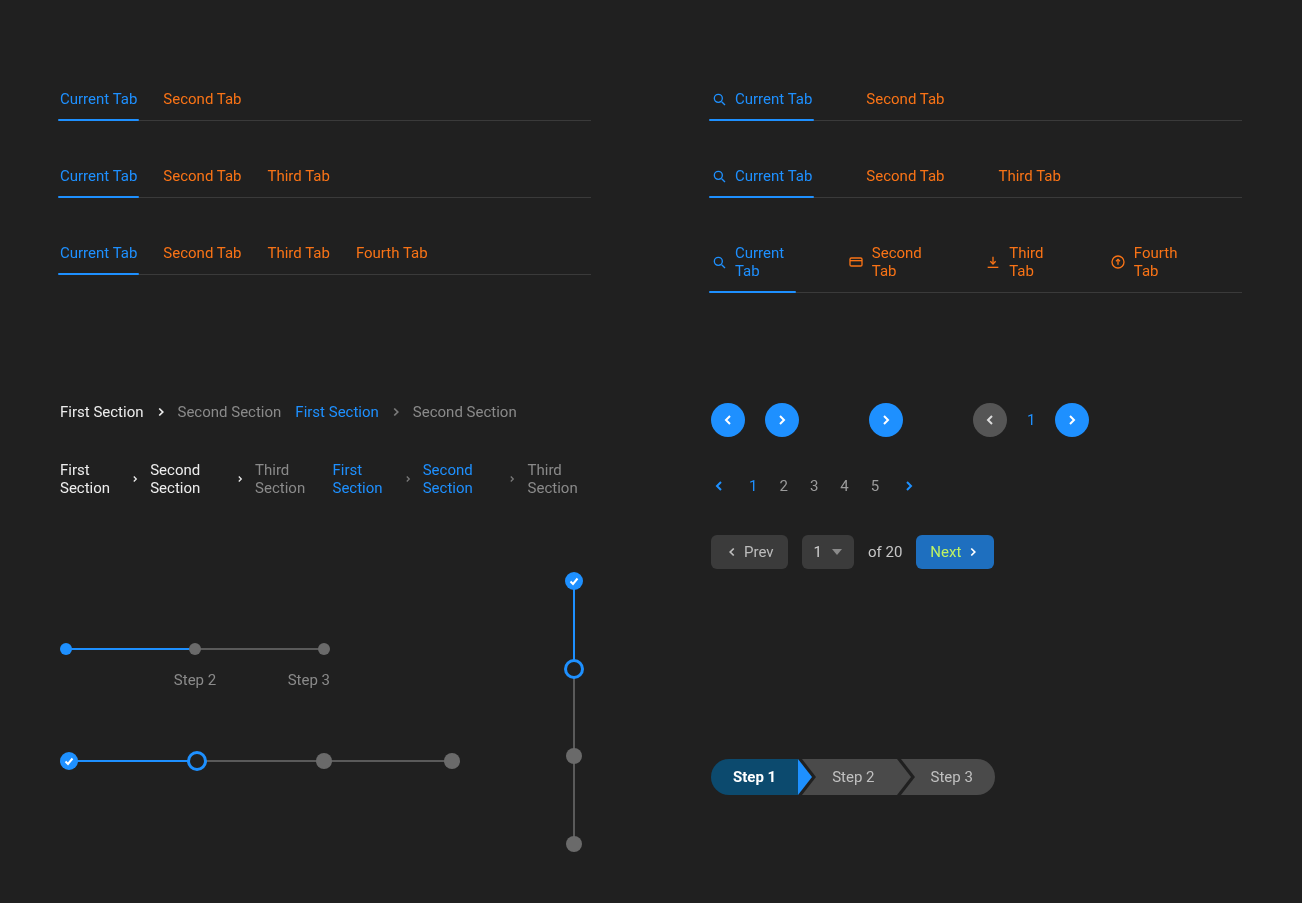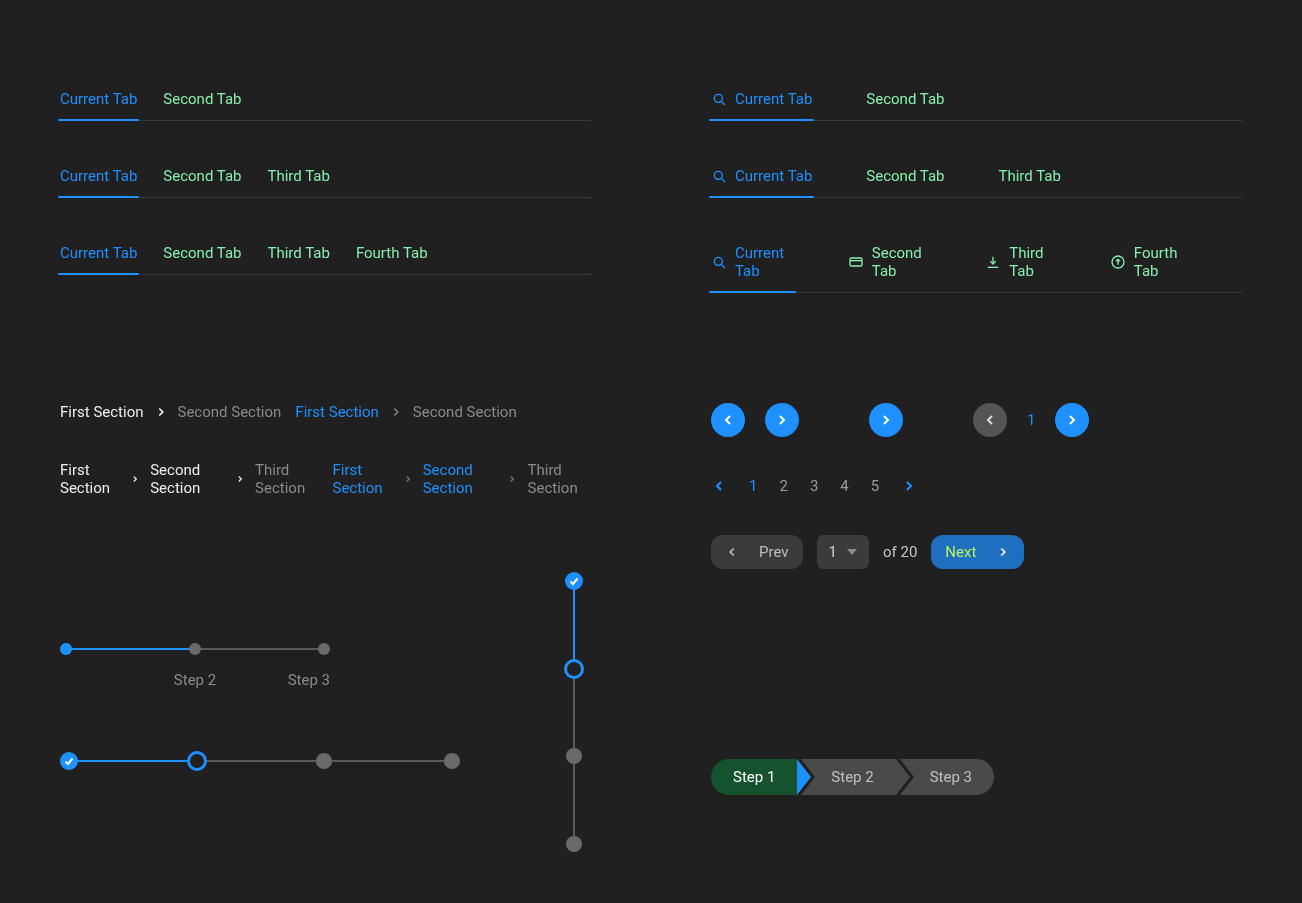--- a/index.html
+++ b/index.html
@@ -24,21 +24,21 @@
   .tabs {
     display: flex;
     border-bottom: 1px solid #3a3a3a;
   }
   .tab {
     display: flex;
     align-items: center;
     gap: 8px;
     padding: 0 0 12px 0;
     margin-right: 26px;
-    color: #86efac;
+    color: #f97316;
     cursor: pointer;
     position: relative;
   }
   .tab.active { color: #1e90ff; }
   .tab.active::after {
     content: "";
     position: absolute;
     left: -2px; right: -2px; bottom: -1px;
     height: 2px;
     background: #1e90ff;
@@ -66,22 +66,22 @@
     cursor: pointer;
   }
   .circ-btn.blue { background: #1e90ff; color: #fff; }
   .circ-btn.gray { background: #555; color: #ddd; }
   .pg-nums { display:flex; align-items:center; gap:22px; }
   .pg-num { color:#9b9b9b; cursor:pointer; }
   .pg-num.active { color:#1e90ff; }
   .pg-nav { stroke:#1e90ff; cursor:pointer; }
   .pg-group { display:flex; align-items:center; gap:14px; }
   .pill-btn {
-    background:#3b3b3b; color:#bdbdbd; border-radius:12px;
-    padding:8px 14px; display:flex; align-items:center; gap:20px; cursor:pointer;
+    background:#3b3b3b; color:#bdbdbd; border-radius:6px;
+    padding:8px 14px; display:flex; align-items:center; gap:5px; cursor:pointer;
   }
   .pill-btn.next { background:#1e6fbf; color:#bef264; }
   .select {
     background:#3b3b3b; color:#d0d0d0; border-radius:6px;
     padding:8px 12px; display:flex; align-items:center; gap:10px; cursor:pointer;
   }
   .select .tri { width:0;height:0;border-left:5px solid transparent;border-right:5px solid transparent;border-top:6px solid #8a8a8a;}
   
   .stepper-h { position: relative; width: 270px; height: 24px; margin-top: 140px;}
   .stepper-h .bar { position:absolute; top:11px; left:4px; right:4px; height:2px; background:#5a5a5a; }
@@ -113,21 +113,21 @@
     border-top:18px solid transparent; border-bottom:18px solid transparent;
     border-left:14px solid #4a4a4a; z-index:2;
   }
   .astep::before {
     content:""; position:absolute; left:0; top:0;
     border-top:18px solid transparent; border-bottom:18px solid transparent;
     border-left:14px solid #202020; z-index:1;
   }
   .astep:first-child::before { display:none; }
   .astep:last-child::after { display:none; }
-  .astep.active { background:#14532d; color:#fff; }
+  .astep.active { background:#0c4a6e; color:#fff;font-weight:bold; }
   .astep.active::after { border-left-color:#1e90ff; }
   .pager-groups { display:flex; gap:70px; }
 </style>
 </head>
 <body>
 
 <div class="grid">
 
   <div class="col">
     <div class="tabs">

